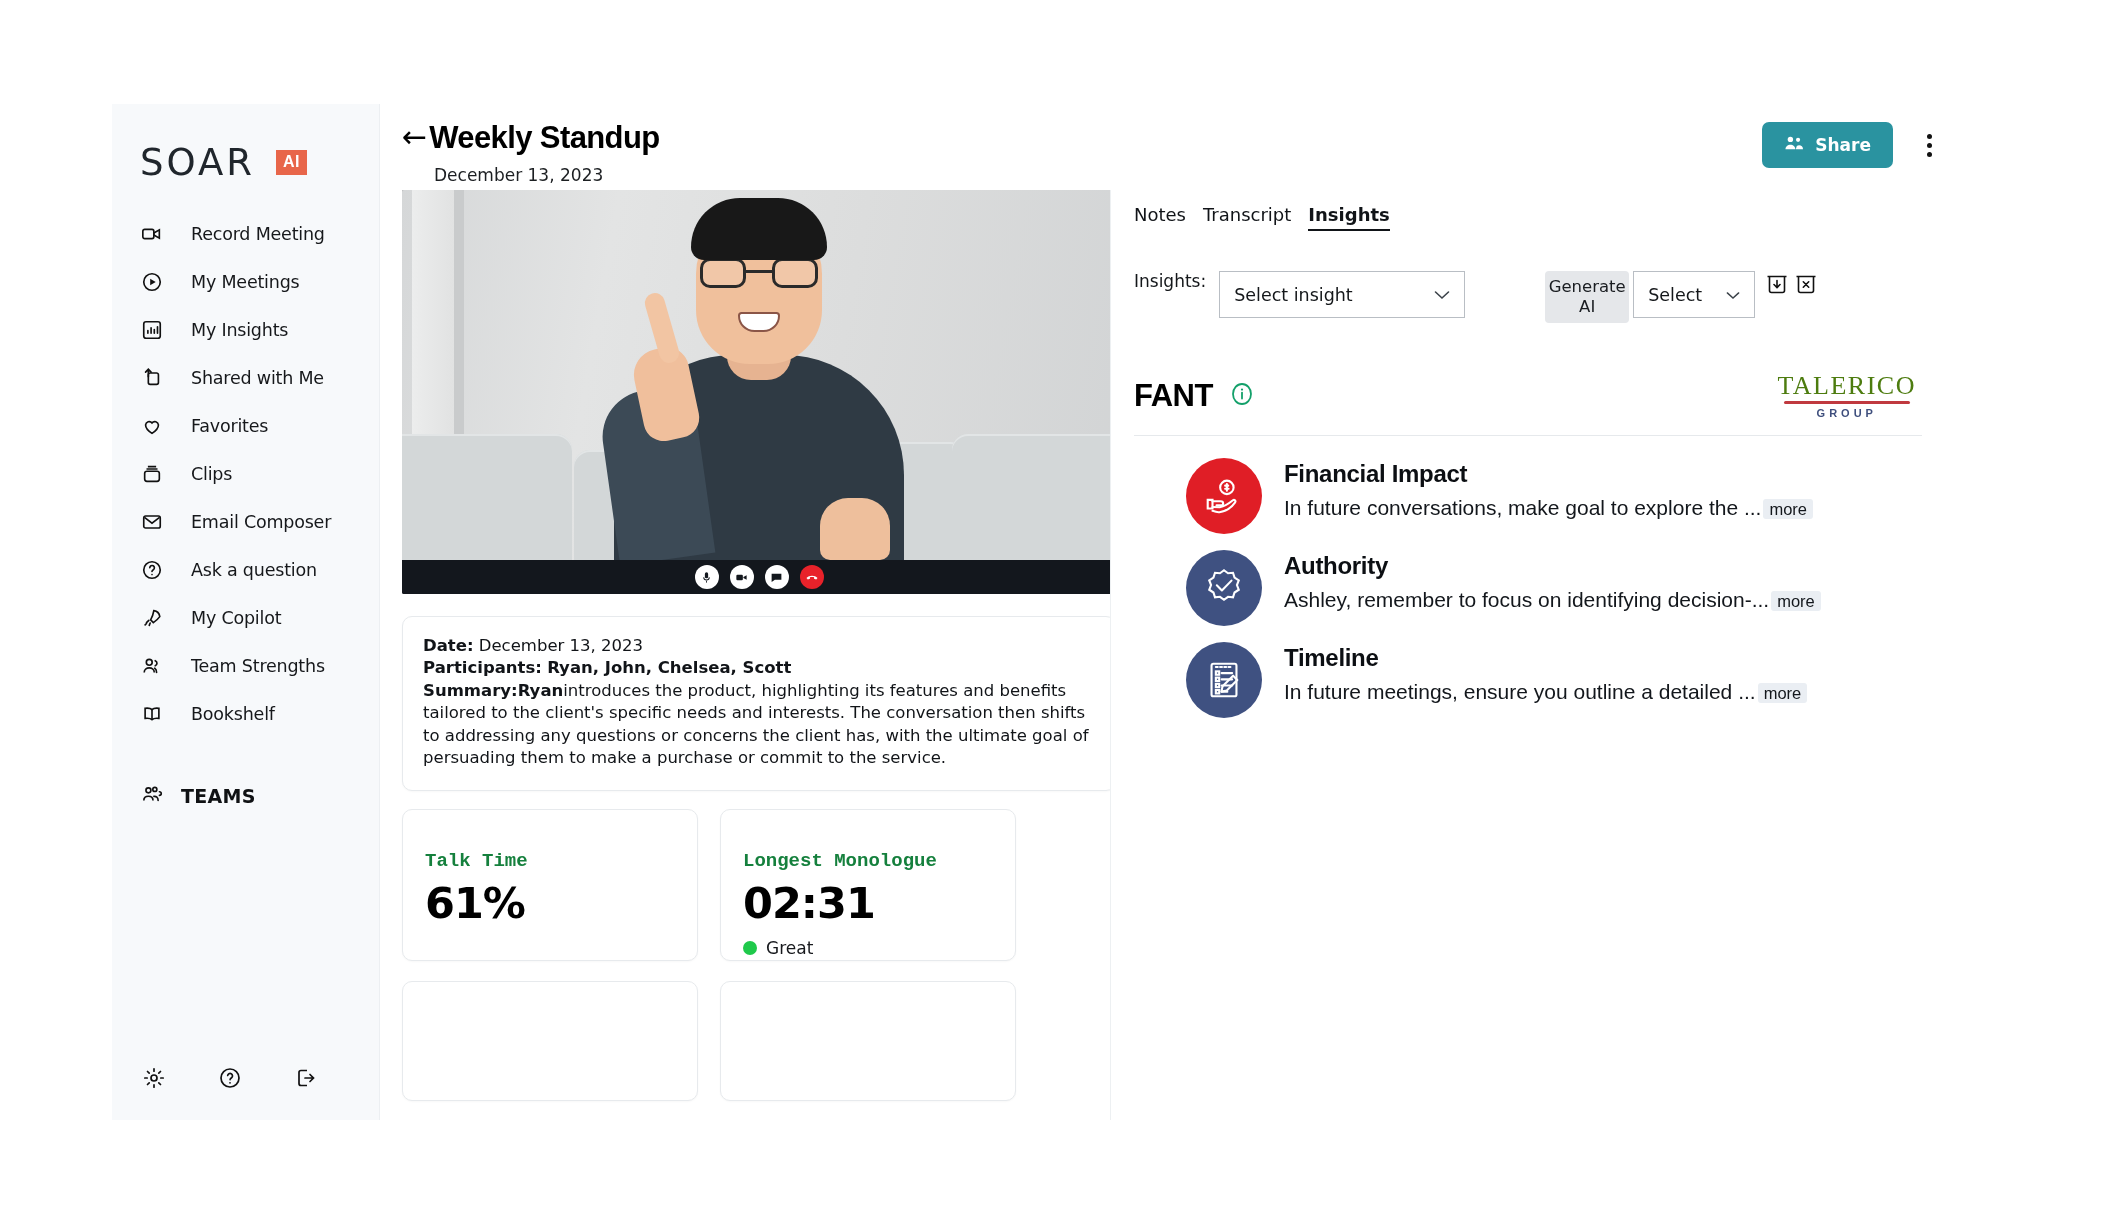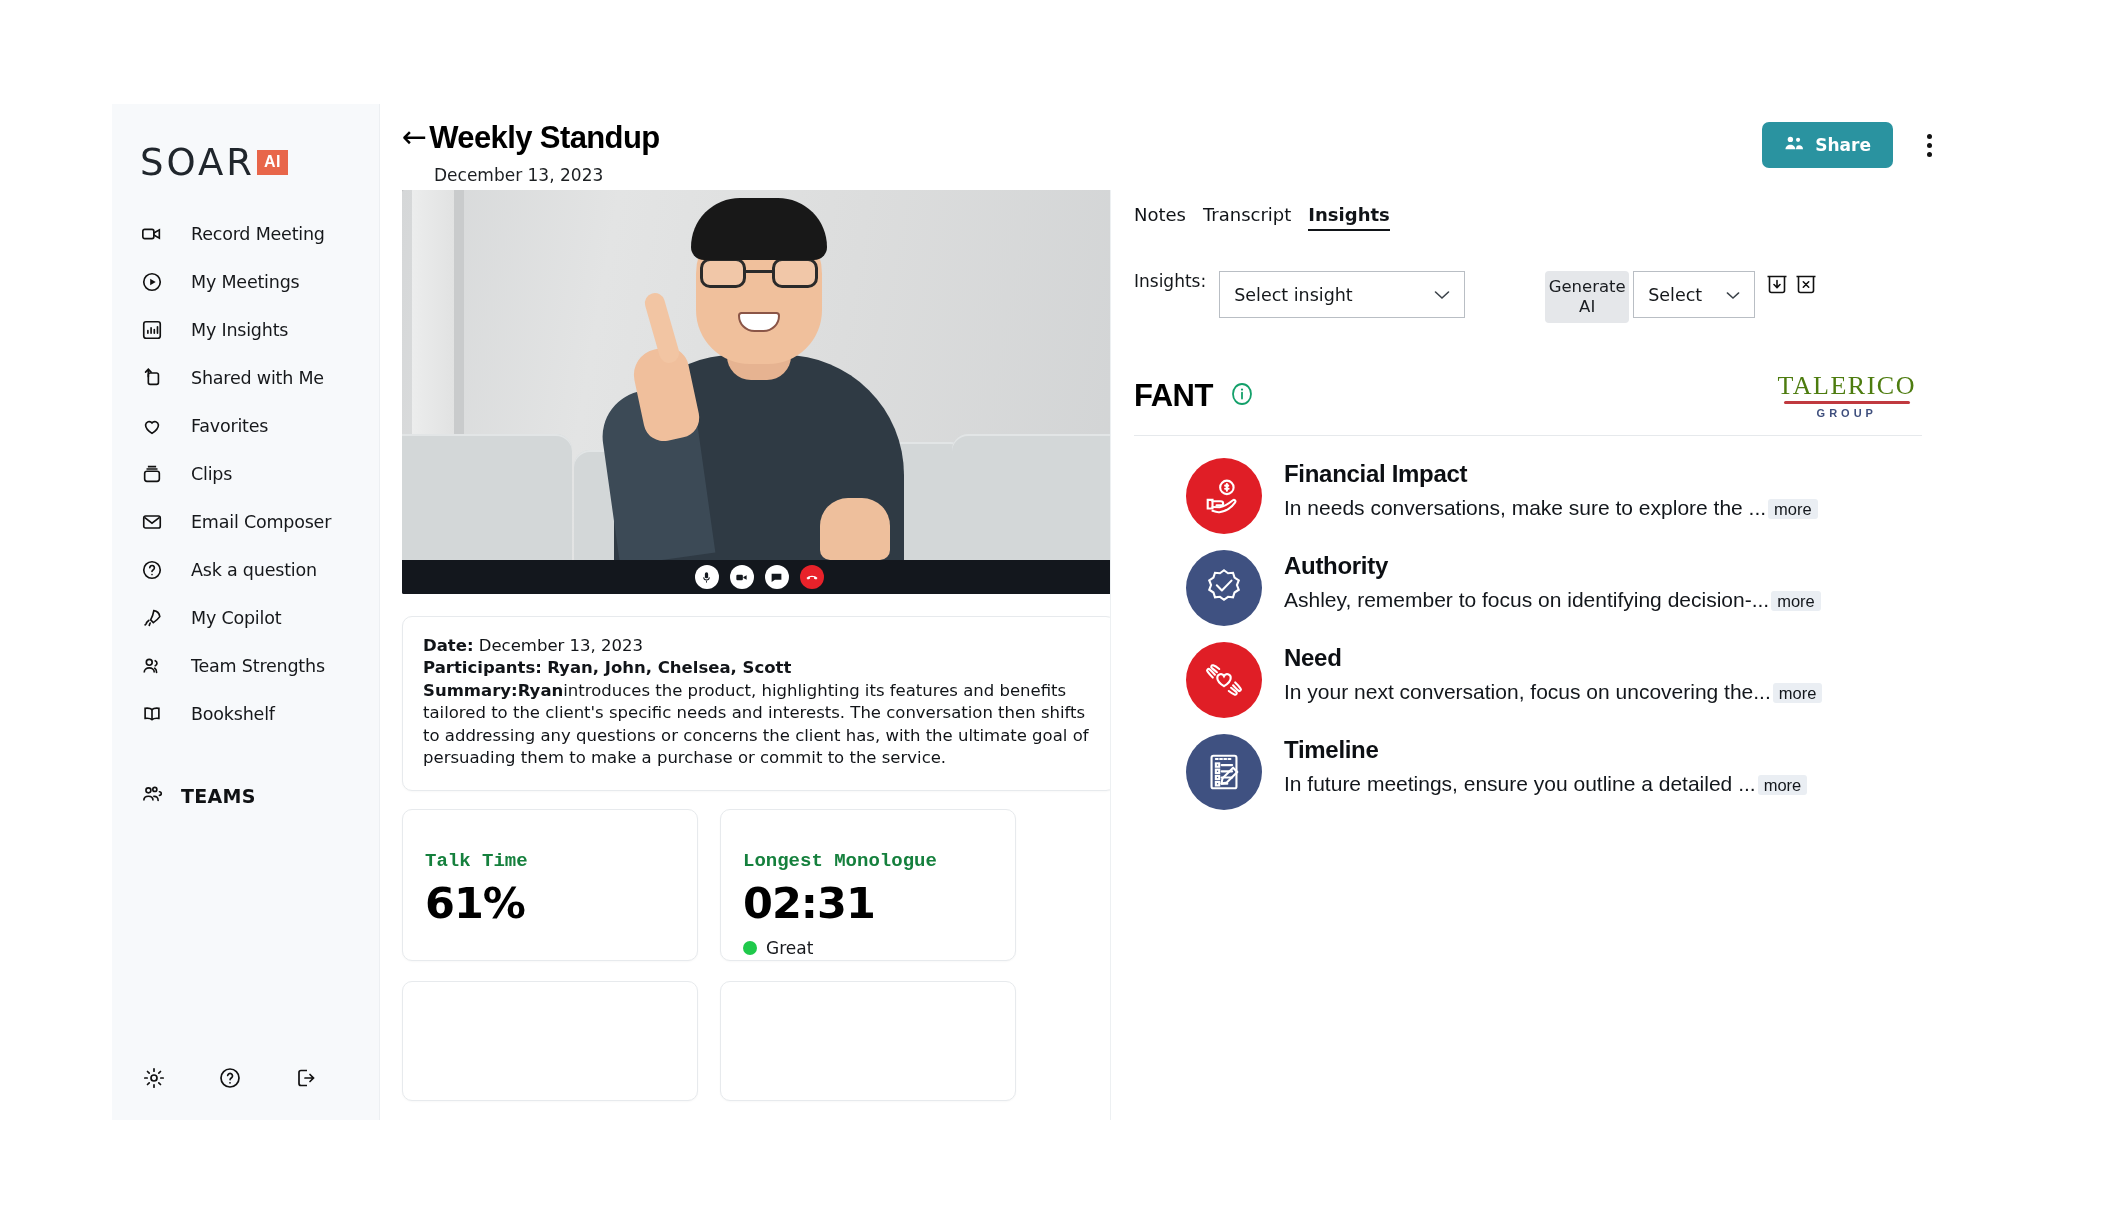--- a/index.html
+++ b/index.html
@@ -24,21 +24,21 @@
     flex: 0 0 268px;
     background: #f7f9fb;
     border-right: 1px solid #eceff2;
     position: relative;
     padding-top: 32px;
   }
   .logo-row {
     display: flex; align-items: center;
     padding-left: 28px;
     height: 52px;
-    gap: 2px;
+    gap: 21px;
   }
   .logo-word {
     font-size: 37px;
     letter-spacing: 3px;
     color: #20262c;
     font-weight: 400;
     font-family: "DejaVu Sans", sans-serif;
   }
   .logo-badge {
     background: #e8664a;
@@ -646,52 +646,37 @@
               <svg width="46" height="46" viewBox="0 0 48 48" fill="none" stroke="#fff" stroke-width="2.2">
                 <circle cx="27" cy="15" r="7"></circle>
                   <path d="M27 11.5v7M25.2 13.2h3.2M25.2 16.4h3.6" stroke-linecap="round"></path>
                 <path d="M7 28h5v9H7z"></path>
                   <path d="M12 29.5h8.5c1.8 0 2.6 1 2.6 2.2s-.9 2.1-2.6 2.1h-4.3" stroke-linecap="round"></path>
                 <path d="M12 35.5l7.5.3c5-1.2 10-4.3 13.8-7.4 1.5-1.2 3.4.6 2.3 2.2-3.5 5-10.2 9.4-16.4 10.3-2.4.3-5-.6-7.2-1.4" stroke-linecap="round"></path>
               </svg>
             </div>
             <div class="ins-body">
               <div class="ins-title">Financial Impact</div>
-              <div class="ins-text"><span>In needs conversations, make sure to explore the ...</span><span class="more">more</span></div>
+              <div class="ins-text"><span>In future conversations, make goal to explore the ...</span><span class="more">more</span></div>
             </div>
           </div>
 
           <div class="insight-item">
             <div class="ins-ico navy">
               <svg width="46" height="46" viewBox="0 0 48 48" fill="none" stroke="#fff" stroke-width="2.2">
                 <path d="M24 5.5l4.2 3.1 5.2-.5 1.6 5 4.4 2.9-1.9 4.9 1.9 4.9-4.4 2.9-1.6 5-5.2-.5L24 36.3l-4.2-3.1-5.2.5-1.6-5-4.4-2.9 1.9-4.9-1.9-4.9 4.4-2.9 1.6-5 5.2.5z"></path>
                 <path d="M16.5 21.2l5.3 5.3 10-10.2" stroke-linecap="round" stroke-linejoin="round"></path>
               </svg>
             </div>
             <div class="ins-body">
               <div class="ins-title">Authority</div>
               <div class="ins-text"><span>Ashley, remember to focus on identifying decision-...</span><span class="more">more</span></div>
             </div>
           </div>
 
-          <div class="insight-item">
-            <div class="ins-ico red">
-              <svg width="46" height="46" viewBox="0 0 48 48" fill="none" stroke="#fff" stroke-width="2.2">
-                <path d="M24 30.5s-7-4.4-7-8.6a3.7 3.7 0 017-1.9 3.7 3.7 0 017 1.9c0 4.2-7 8.6-7 8.6z"></path>
-                <path d="M14.5 18.5c-2-2.2-4-4.4-5.5-5.6-1.5-1.2-3.4.6-2.3 2.2 1.4 2 3.4 4.3 5.6 6.3" stroke-linecap="round"></path>
-                <path d="M19 12.5c-2-1.6-4.4-3.2-6.3-3.8-1.7-.5-2.8 1.7-1.4 2.8 1.6 1.3 3.6 2.9 5.3 4.4" stroke-linecap="round"></path>
-                <path d="M33.5 29.5c2 2.2 4 4.4 5.5 5.6 1.5 1.2 3.4-.6 2.3-2.2-1.4-2-3.4-4.3-5.6-6.3" stroke-linecap="round"></path>
-                <path d="M29 35.5c2 1.6 4.4 3.2 6.3 3.8 1.7.5 2.8-1.7 1.4-2.8-1.6-1.3-3.6-2.9-5.3-4.4" stroke-linecap="round"></path>
-              </svg>
-            </div>
-            <div class="ins-body">
-              <div class="ins-title">Need</div>
-              <div class="ins-text"><span>In your next conversation, focus on uncovering the...</span><span class="more">more</span></div>
-            </div>
-          </div>
 
           <div class="insight-item">
             <div class="ins-ico navy">
               <svg width="46" height="46" viewBox="0 0 48 48" fill="none" stroke="#fff" stroke-width="2.2">
                 <rect x="11" y="7" width="26" height="34" rx="2"></rect>
                 <path d="M15.5 10.5h17" stroke-dasharray="2 2.4" stroke-linecap="round"></path>
                 <rect x="15.5" y="15" width="3.5" height="3.5"></rect>
                   <path d="M21.5 16.8h11" stroke-linecap="round"></path>
                 <rect x="15.5" y="21.5" width="3.5" height="3.5"></rect>
                   <path d="M21.5 23.3h11" stroke-linecap="round"></path>

